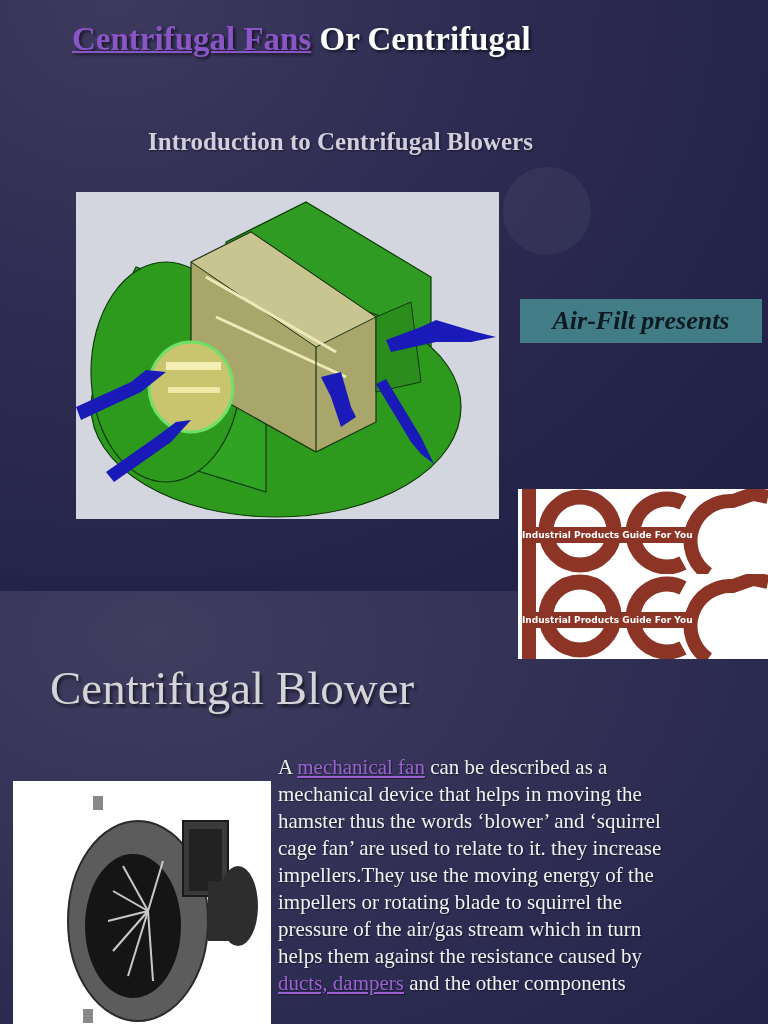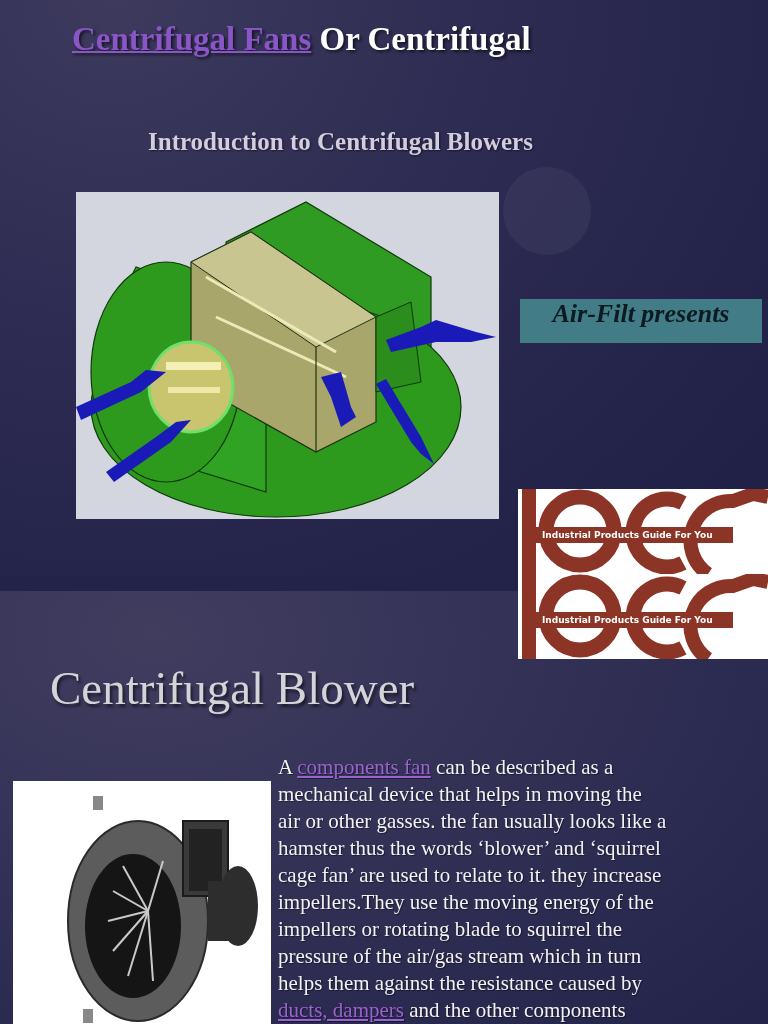--- a/index.html
+++ b/index.html
@@ -19,29 +19,29 @@
     font-weight: bold; font-size: 33px; line-height: 38px; color: #ffffff;
     text-shadow: 2px 2px 3px rgba(0,0,0,0.6); }
   .title1 .link { color: #8a55c7; text-decoration: underline; text-decoration-thickness: 2px; }
 
   .subtitle { position: absolute; left: 148px; top: 128px; font-family: "Liberation Serif", serif;
     font-weight: bold; font-size: 25px; color: #d2cede; text-shadow: 1px 1px 2px rgba(0,0,0,0.5); }
 
   .diagram { position: absolute; left: 76px; top: 192px; width: 423px; height: 327px; background: #d3d6df; }
 
   .airfilt { position: absolute; left: 520px; top: 299px; width: 242px; height: 44px; background: #427c86;
-    display: flex; align-items: flex-start; justify-content: center; }
+    display: flex; align-items: center; justify-content: center; }
   .airfilt span { font-family: "Liberation Serif", serif; font-style: italic; font-weight: bold; font-size: 26px;
     color: #0c1a22; }
 
   .logo { position: absolute; left: 518px; width: 250px; height: 85px; background: #ffffff; overflow: hidden; }
   .logo1 { top: 489px; }
   .logo2 { top: 574px; }
   .logo .tagline { position: absolute; left: 4px; top: 38px; background: #8c3426; color: #ffffff;
-    font-family: "DejaVu Sans", sans-serif; font-weight: bold; font-size: 9px; padding: 3px 20px; white-space: nowrap; }
+    font-family: "DejaVu Sans", sans-serif; font-weight: bold; font-size: 9px; padding: 3px 0; white-space: nowrap; }
 
   .title2 { position: absolute; left: 50px; top: 70px; font-family: "Liberation Serif", serif; font-size: 47px;
     color: #d4d4d8; text-shadow: 2px 3px 3px rgba(0,0,0,0.55); }
 
   .photo { position: absolute; left: 13px; top: 190px; width: 258px; height: 258px; background: #ffffff; }
 
   .body-text { position: absolute; left: 278px; top: 163px; width: 480px; font-family: "Liberation Serif", serif;
     font-size: 21px; line-height: 27px; color: #f3f3f3; text-shadow: 1px 1px 1px rgba(0,0,0,0.45); }
   .body-text .line { white-space: nowrap; display: block; }
   .body-text .link { color: #9a63d0; text-decoration: underline; }
@@ -124,23 +124,22 @@
       <rect x="176" y="48" width="33" height="62" fill="#222"></rect>
       <ellipse cx="225" cy="125" rx="20" ry="40" fill="#2d2d2d"></ellipse>
       <rect x="195" y="100" width="30" height="60" fill="#2d2d2d"></rect>
       <rect x="80" y="15" width="10" height="14" fill="#888"></rect>
       <rect x="70" y="228" width="10" height="14" fill="#888"></rect>
       <text x="240" y="250" font-size="10" fill="#cccccc" font-family="DejaVu Sans, sans-serif">⧉</text>
     </svg>
   </div>
 
   <div class="body-text">
-    <span class="line"><span>A </span><a class="link">components fan</a><span> can be described as a</span></span>
+    <span class="line"><span>A </span><a class="link">mechanical fan</a><span> can be described as a</span></span>
     <span class="line">mechanical device that helps in moving the</span>
-    <span class="line">air or other gasses. the fan usually looks like a</span>
     <span class="line">hamster thus the words ‘blower’ and ‘squirrel</span>
     <span class="line">cage fan’ are used to relate to it. they increase</span>
     <span class="line">impellers.They use the moving energy of the</span>
     <span class="line">impellers or rotating blade to squirrel the</span>
     <span class="line">pressure of the air/gas stream which in turn</span>
     <span class="line">helps them against the resistance caused by</span>
     <span class="line"><a class="link">ducts, dampers</a><span> and the other components</span></span>
   </div>
 </div>
 

